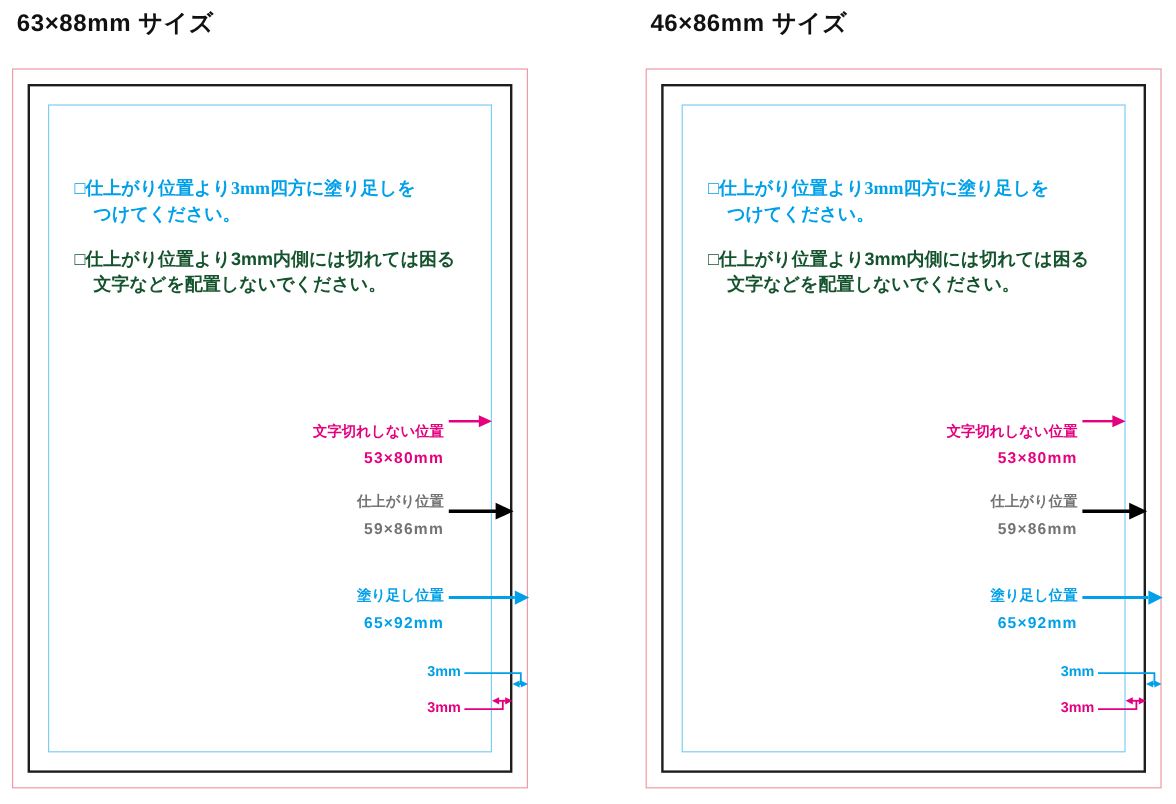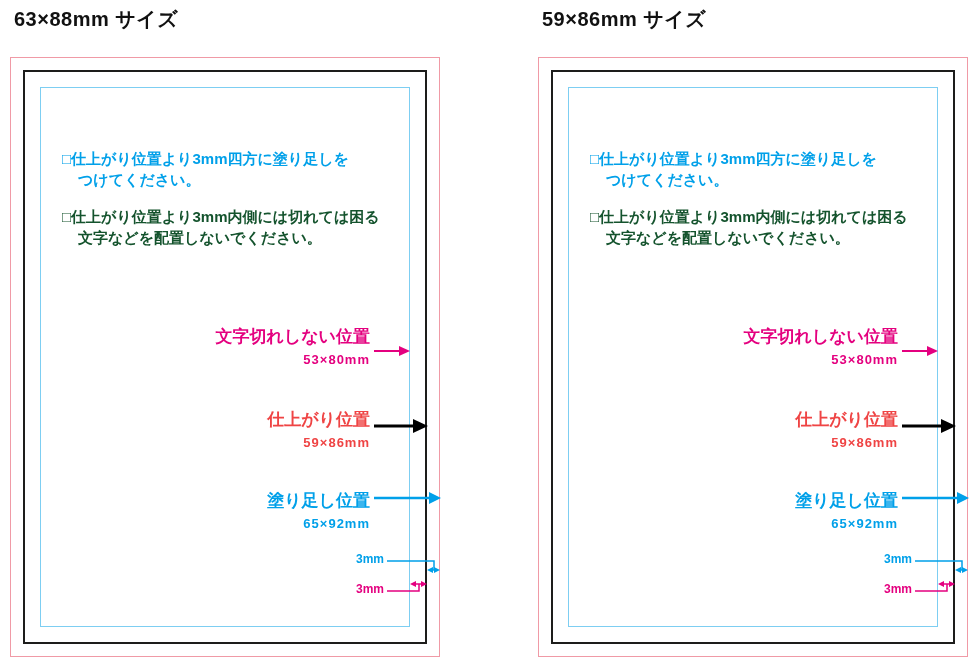--- a/index.html
+++ b/index.html
@@ -44,35 +44,35 @@
   .black-rect { left: 23px; top: 70px; width: 404px; height: 574px; border: 2px solid #1d1d1b; }
   .cyan-rect  { left: 40px; top: 87px; width: 370px; height: 540px; border: 1.5px solid #7dcef2; }
 
   .note {
     position: absolute;
     font-size: 15px;
     line-height: 21px;
     font-weight: 600;
     white-space: nowrap;
   }
-  .note-cyan    { left: 62px; top: 148px; color: #00a0e9; }
+  .note-cyan    { left: 62px; top: 148px; color: #00a0e9; font-family: Liberation Serif, serif; }
   .note-magenta { left: 62px; top: 206px; color: #14532d; }
   .note .indent { padding-left: 16px; }
 
   .callout {
     position: absolute;
     right: 82px;
     text-align: right;
     white-space: nowrap;
   }
-  .callout-name { font-size: 17px; font-weight: bold; line-height: 22px; }
+  .callout-name { font-size: 12px; font-weight: bold; line-height: 22px; margin-top: 22px; }
   .callout-size { font-size: 13px; font-weight: bold; line-height: 24px; letter-spacing: 1px; }
   .safe-callout     { top: 326px; color: #e4007f; }
-  .finished-callout { top: 409px; color: #ef4444; }
-  .bleed-callout    { top: 490px; color: #00a0e9; text-align: right; }
+  .finished-callout { top: 385px; color: #737373; }
+  .bleed-callout    { top: 463px; color: #00a0e9; text-align: right; }
 
   .dim-label {
     position: absolute;
     right: 68px;
     font-size: 12px;
     font-weight: bold;
     white-space: nowrap;
   }
   .dim-cyan    { top: 552px; color: #00a0e9; }
   .dim-magenta { top: 582px; color: #e4007f; }
@@ -145,21 +145,21 @@
       <g>
         <polyline points="387,591 419,591 419,584" fill="none" stroke="#e4007f" stroke-width="1.5"></polyline>
         <line x1="413" y1="584" x2="424" y2="584" stroke="#e4007f" stroke-width="1.5"></line>
         <polygon points="410,584 416,581 416,587" fill="#e4007f"></polygon>
         <polygon points="427,584 421,581 421,587" fill="#e4007f"></polygon>
       </g>
     </svg>
   </div>
 
   <div class="panel panel-right">
-    <div class="panel-title">59×86mm サイズ</div>
+    <div class="panel-title">46×86mm サイズ</div>
 
     <div class="rect pink-rect"></div>
     <div class="rect black-rect"></div>
     <div class="rect cyan-rect"></div>
 
     <div class="note note-cyan">
       <div>□仕上がり位置より3mm四方に塗り足しを</div>
       <div class="indent">つけてください。</div>
     </div>
     <div class="note note-magenta">

